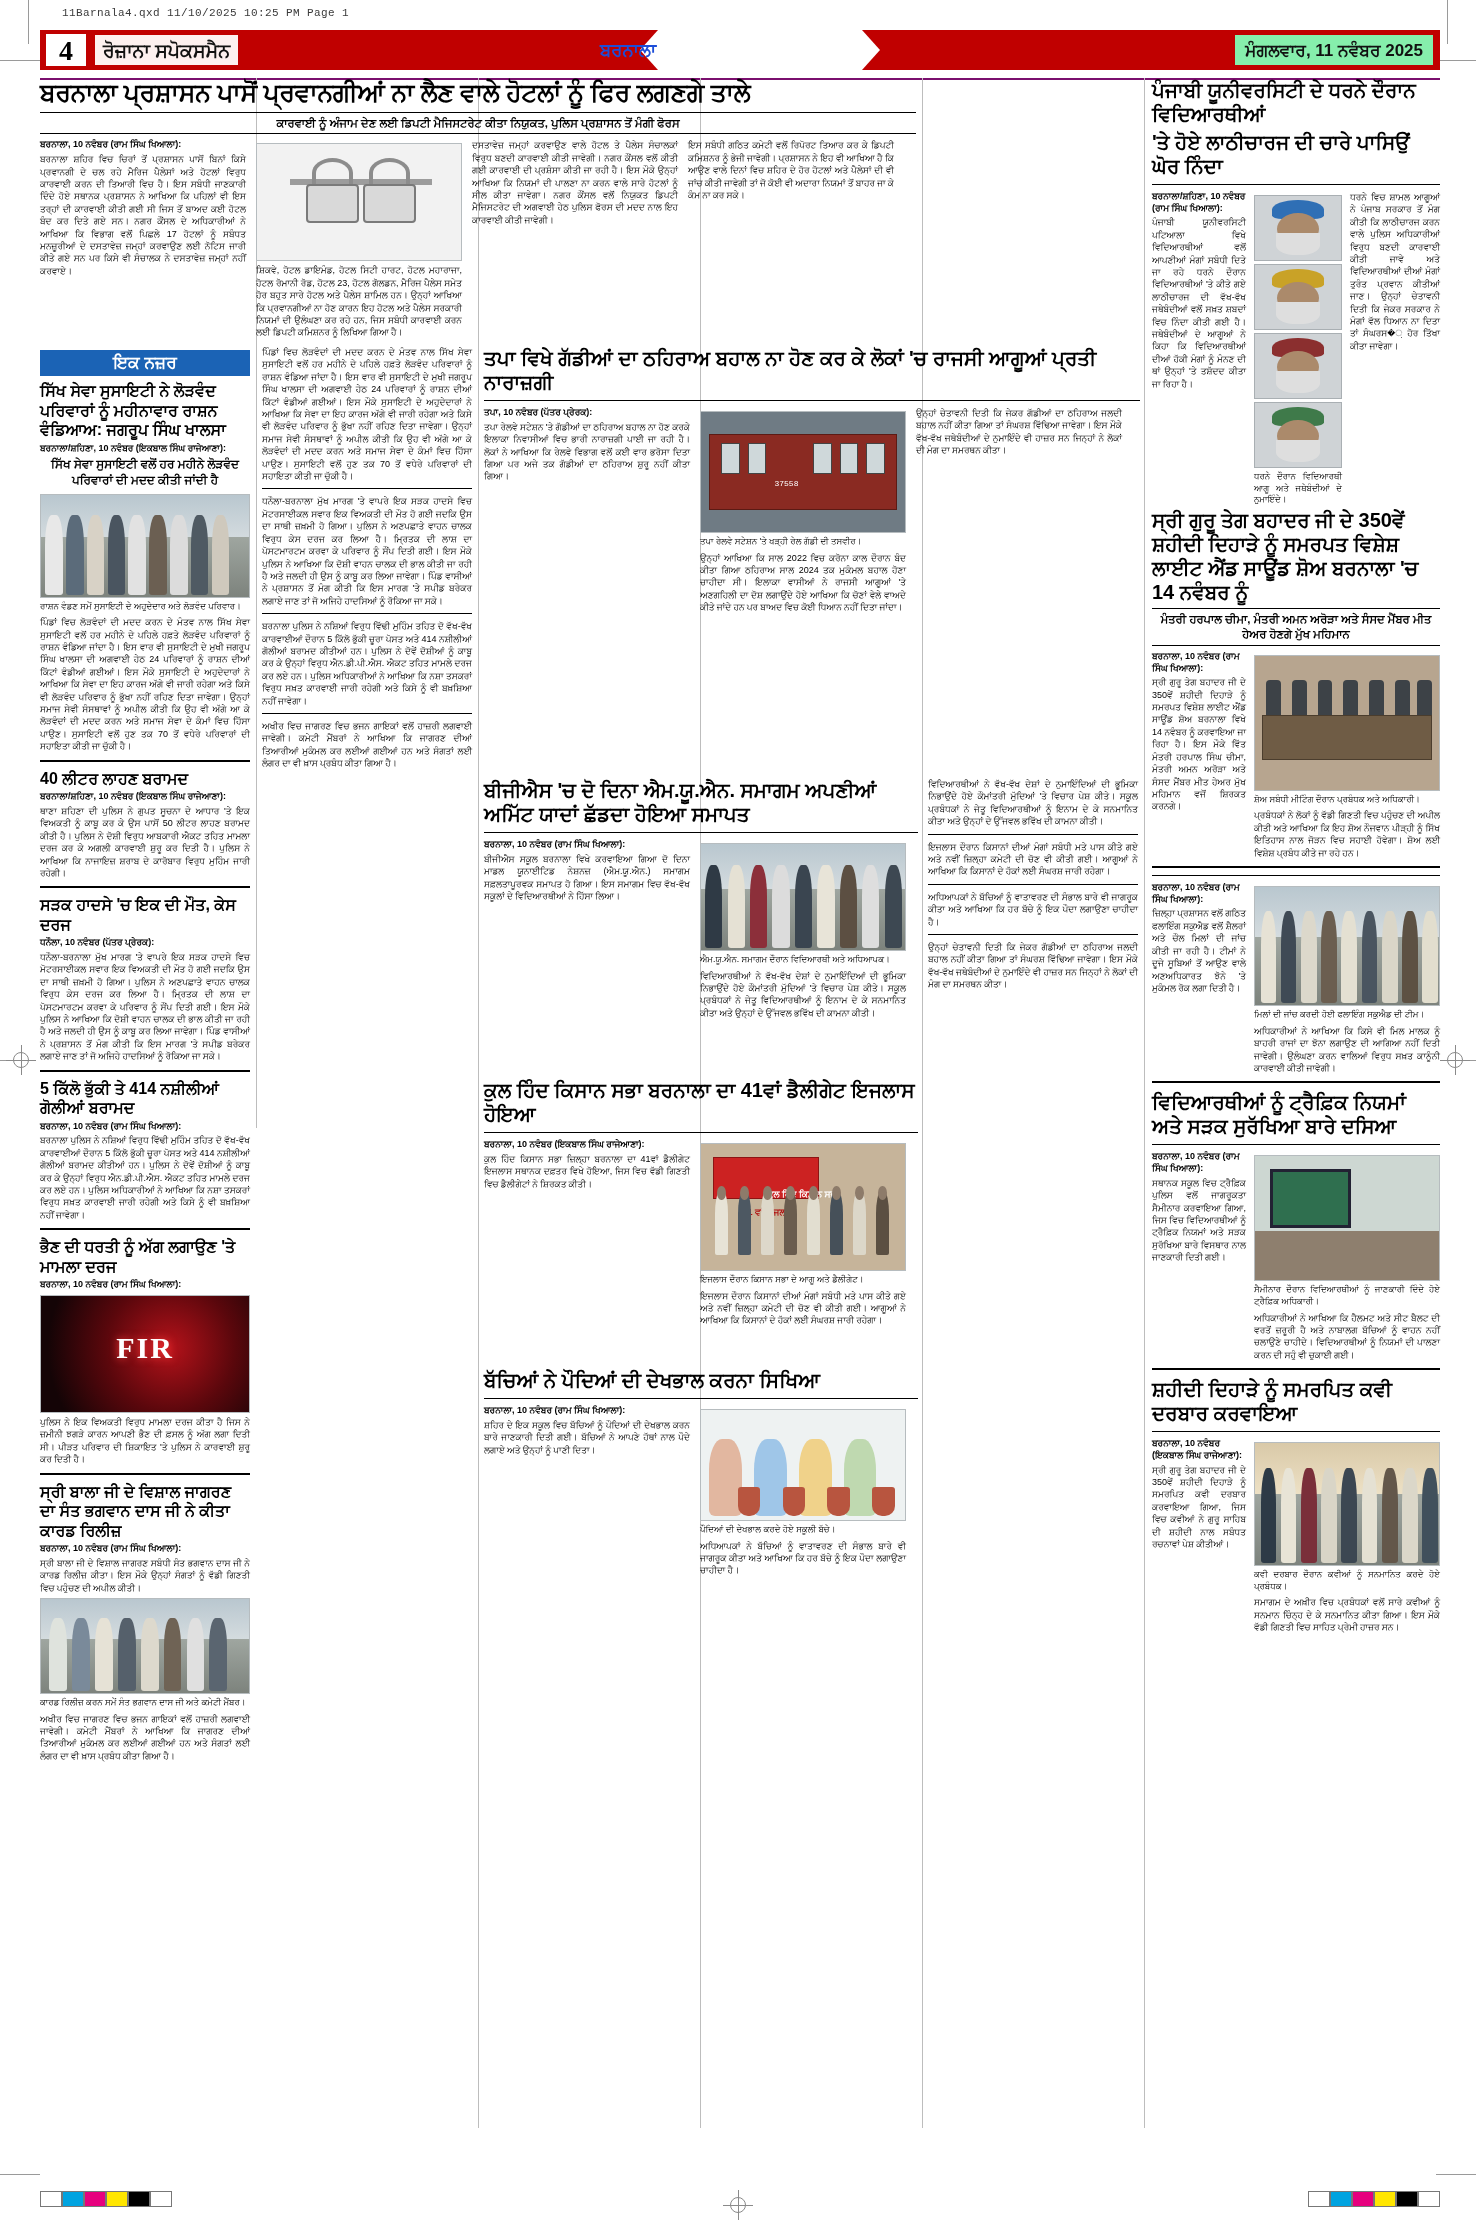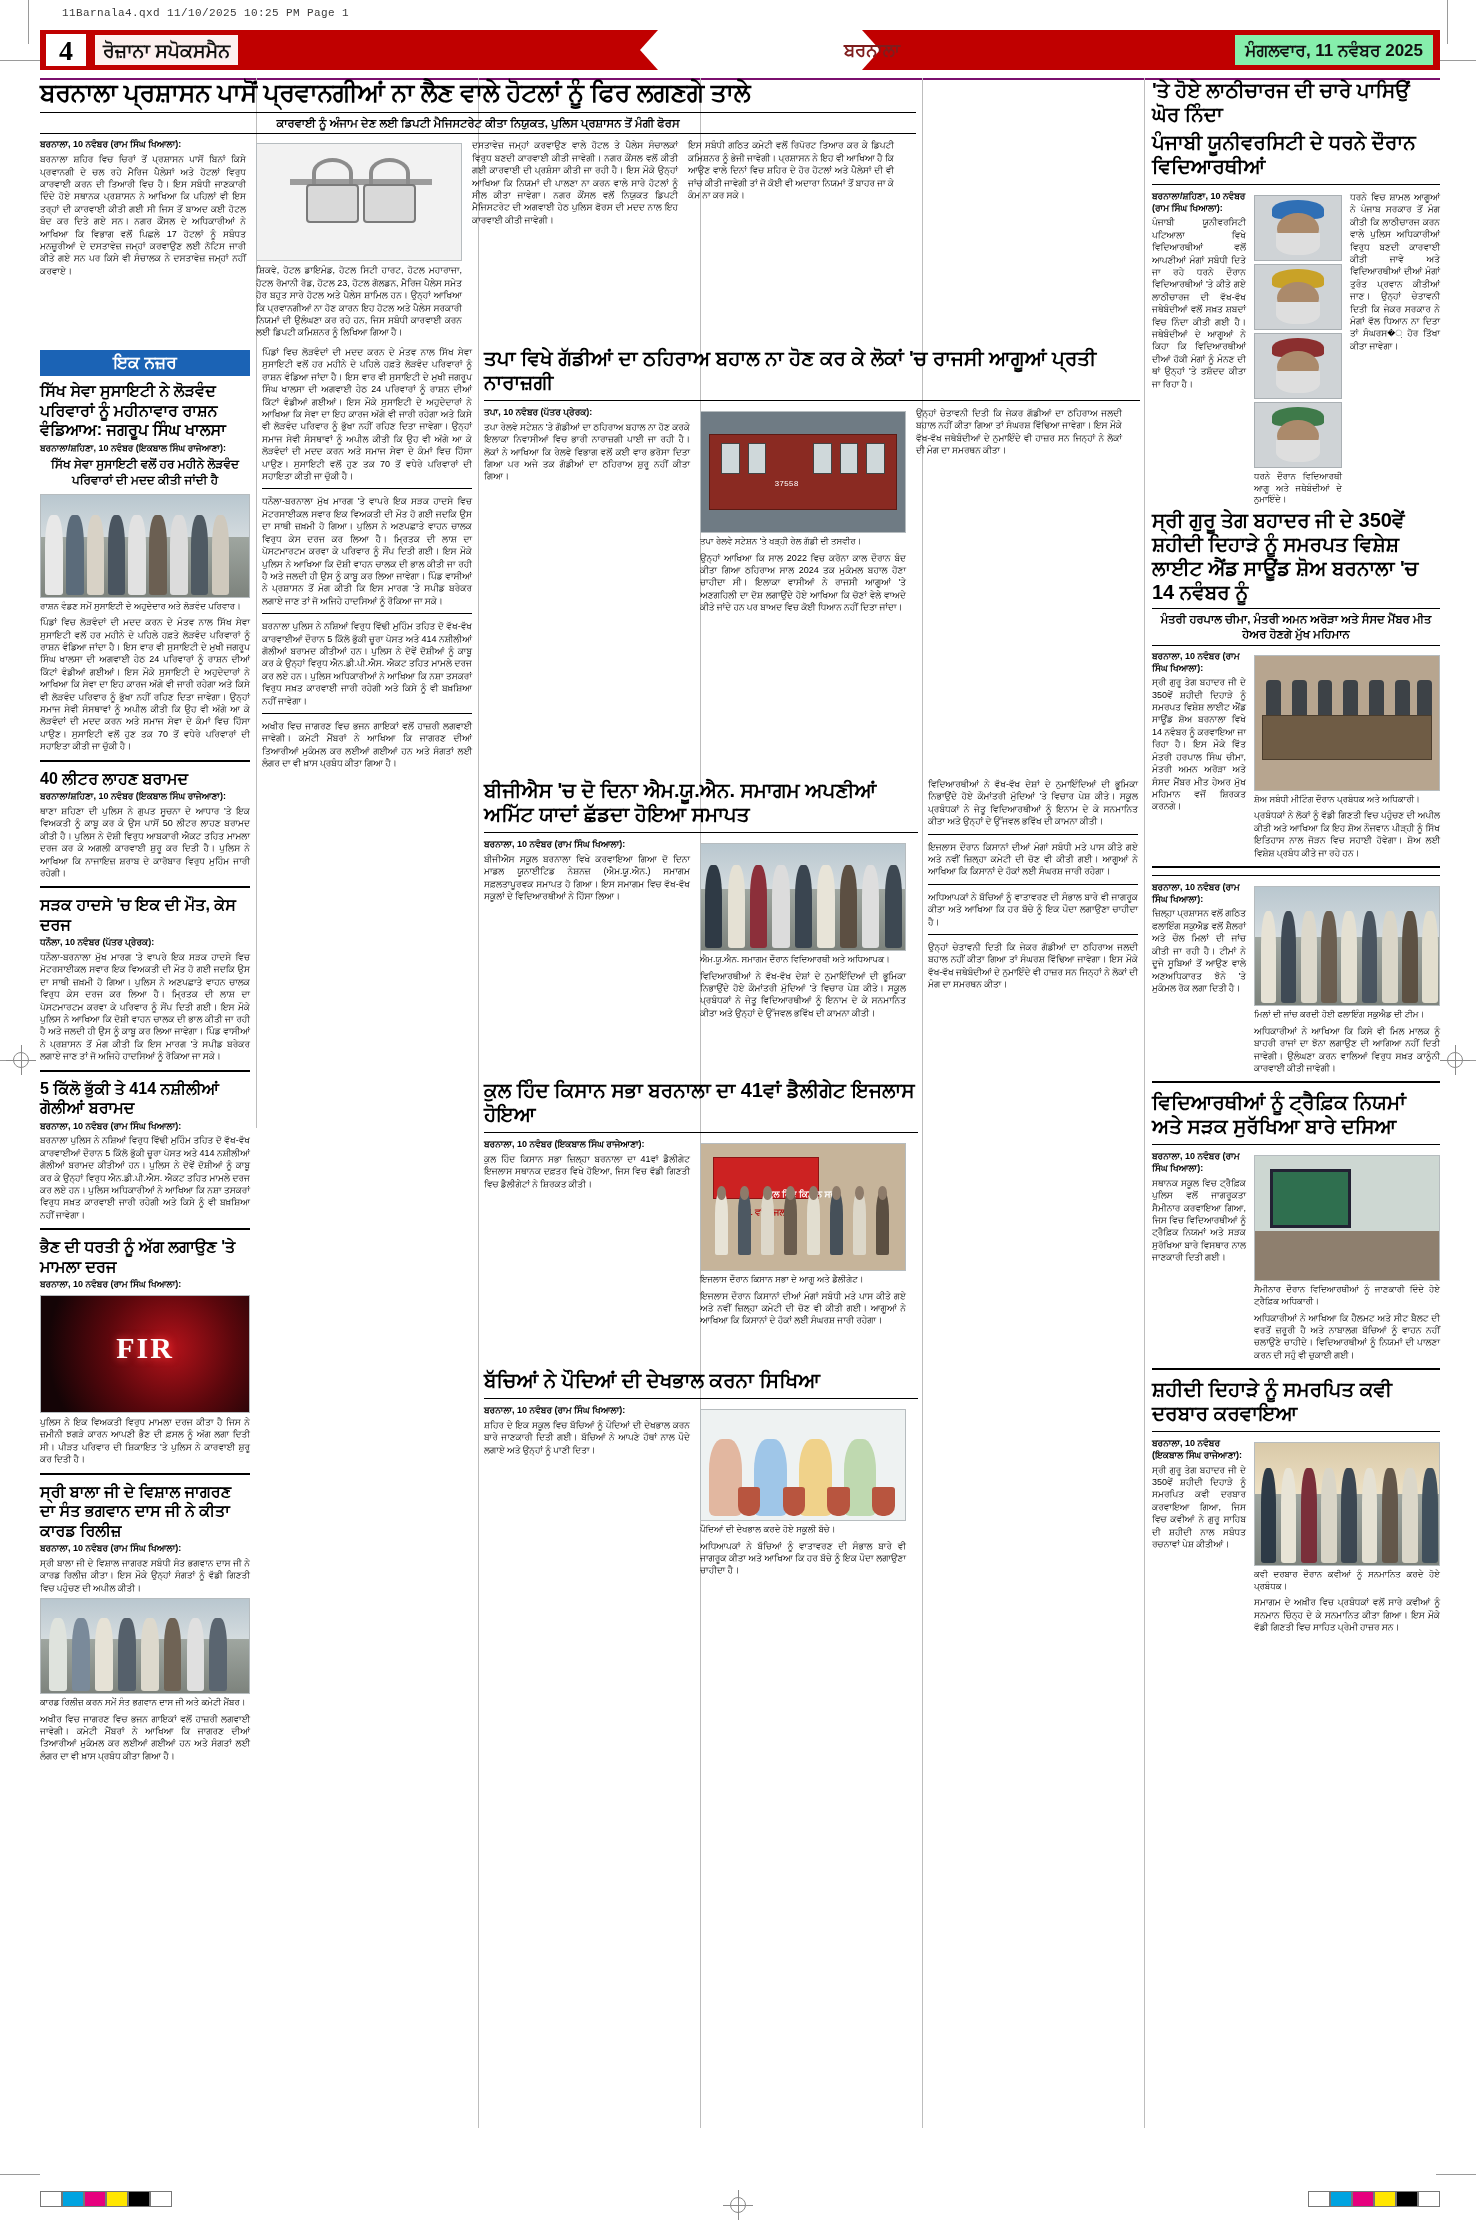--- a/index.html
+++ b/index.html
@@ -67,22 +67,22 @@
   }
   .mh-logo {
     position:absolute; left:54px; top:4px; height:32px;
     background:#fdf0ef; border:1px solid #c00000;
     padding:0 8px;
     font-size:19px; font-weight:bold; line-height:31px; white-space:nowrap;
     color:#111;
   }
   .mh-city {
     position:absolute; left:560px; top:0; width:300px; height:40px;
-    text-align:right; font-size:18px; font-weight:bold; line-height:40px;
-    color:#7f1d1d; z-index:3;
+    text-align:left; font-size:18px; font-weight:bold; line-height:40px;
+    color:#1d4ed8; z-index:3;
   }
   .mh-date {
     position:absolute; right:6px; top:4px; height:32px;
     background:#86efac; border:1px solid #c00000;
     padding:0 10px;
     font-size:17px; font-weight:bold; line-height:31px; white-space:nowrap;
     color:#111; z-index:3;
   }
   .mh-underline {
     position:absolute; left:0; top:48px; width:1400px; height:2px; background:#7a0f6e;
@@ -273,22 +273,22 @@
         <div style="width:206px;">
           <p class="bodytext tight">ਦਸਤਾਵੇਜ਼ ਜਮ੍ਹਾਂ ਕਰਵਾਉਣ ਵਾਲੇ ਹੋਟਲ ਤੇ ਪੈਲੇਸ ਸੰਚਾਲਕਾਂ ਵਿਰੁਧ ਬਣਦੀ ਕਾਰਵਾਈ ਕੀਤੀ ਜਾਵੇਗੀ। ਨਗਰ ਕੌਂਸਲ ਵਲੋਂ ਕੀਤੀ ਗਈ ਕਾਰਵਾਈ ਦੀ ਪ੍ਰਸ਼ੰਸਾ ਕੀਤੀ ਜਾ ਰਹੀ ਹੈ। ਇਸ ਮੌਕੇ ਉਨ੍ਹਾਂ ਆਖਿਆ ਕਿ ਨਿਯਮਾਂ ਦੀ ਪਾਲਣਾ ਨਾ ਕਰਨ ਵਾਲੇ ਸਾਰੇ ਹੋਟਲਾਂ ਨੂੰ ਸੀਲ ਕੀਤਾ ਜਾਵੇਗਾ। ਨਗਰ ਕੌਂਸਲ ਵਲੋਂ ਨਿਯੁਕਤ ਡਿਪਟੀ ਮੈਜਿਸਟਰੇਟ ਦੀ ਅਗਵਾਈ ਹੇਠ ਪੁਲਿਸ ਫੋਰਸ ਦੀ ਮਦਦ ਨਾਲ ਇਹ ਕਾਰਵਾਈ ਕੀਤੀ ਜਾਵੇਗੀ।</p>
         </div>
         <div style="width:206px;">
           <p class="bodytext tight">ਇਸ ਸਬੰਧੀ ਗਠਿਤ ਕਮੇਟੀ ਵਲੋਂ ਰਿਪੋਰਟ ਤਿਆਰ ਕਰ ਕੇ ਡਿਪਟੀ ਕਮਿਸ਼ਨਰ ਨੂੰ ਭੇਜੀ ਜਾਵੇਗੀ। ਪ੍ਰਸ਼ਾਸਨ ਨੇ ਇਹ ਵੀ ਆਖਿਆ ਹੈ ਕਿ ਆਉਣ ਵਾਲੇ ਦਿਨਾਂ ਵਿਚ ਸ਼ਹਿਰ ਦੇ ਹੋਰ ਹੋਟਲਾਂ ਅਤੇ ਪੈਲੇਸਾਂ ਦੀ ਵੀ ਜਾਂਚ ਕੀਤੀ ਜਾਵੇਗੀ ਤਾਂ ਜੋ ਕੋਈ ਵੀ ਅਦਾਰਾ ਨਿਯਮਾਂ ਤੋਂ ਬਾਹਰ ਜਾ ਕੇ ਕੰਮ ਨਾ ਕਰ ਸਕੇ।</p>
         </div>
       </div>
     </div>
 
     <div style="position:absolute; left:1112px; top:0; width:288px;">
+      <h2 class="hl2">ਪੰਜਾਬੀ ਯੂਨੀਵਰਸਿਟੀ ਦੇ ਧਰਨੇ ਦੌਰਾਨ ਵਿਦਿਆਰਥੀਆਂ</h2>
       <h2 class="hl2">'ਤੇ ਹੋਏ ਲਾਠੀਚਾਰਜ ਦੀ ਚਾਰੇ ਪਾਸਿਉਂ ਘੋਰ ਨਿੰਦਾ</h2>
-      <h2 class="hl2">ਪੰਜਾਬੀ ਯੂਨੀਵਰਸਿਟੀ ਦੇ ਧਰਨੇ ਦੌਰਾਨ ਵਿਦਿਆਰਥੀਆਂ</h2>
       <hr class="rulefull">
       <div style="display:flex; gap:8px;">
         <div style="width:94px;">
           <div class="byline">ਬਰਨਾਲਾ/ਸ਼ਹਿਣਾ, 10 ਨਵੰਬਰ (ਰਾਮ ਸਿੰਘ ਖਿਆਲਾ):</div>
           <p class="bodytext tight">ਪੰਜਾਬੀ ਯੂਨੀਵਰਸਿਟੀ ਪਟਿਆਲਾ ਵਿਖੇ ਵਿਦਿਆਰਥੀਆਂ ਵਲੋਂ ਆਪਣੀਆਂ ਮੰਗਾਂ ਸਬੰਧੀ ਦਿਤੇ ਜਾ ਰਹੇ ਧਰਨੇ ਦੌਰਾਨ ਵਿਦਿਆਰਥੀਆਂ 'ਤੇ ਕੀਤੇ ਗਏ ਲਾਠੀਚਾਰਜ ਦੀ ਵੱਖ-ਵੱਖ ਜਥੇਬੰਦੀਆਂ ਵਲੋਂ ਸਖ਼ਤ ਸ਼ਬਦਾਂ ਵਿਚ ਨਿੰਦਾ ਕੀਤੀ ਗਈ ਹੈ। ਜਥੇਬੰਦੀਆਂ ਦੇ ਆਗੂਆਂ ਨੇ ਕਿਹਾ ਕਿ ਵਿਦਿਆਰਥੀਆਂ ਦੀਆਂ ਹੱਕੀ ਮੰਗਾਂ ਨੂੰ ਮੰਨਣ ਦੀ ਥਾਂ ਉਨ੍ਹਾਂ 'ਤੇ ਤਸ਼ੱਦਦ ਕੀਤਾ ਜਾ ਰਿਹਾ ਹੈ।</p>
         </div>
         <div style="width:88px;">
           <div class="facegrid" style="display:block;">
             <div class="facecell" style="width:100%;height:66px;margin-bottom:3px;">
               <div class="fc-tb" style="background:#2f6fb5;"></div>

